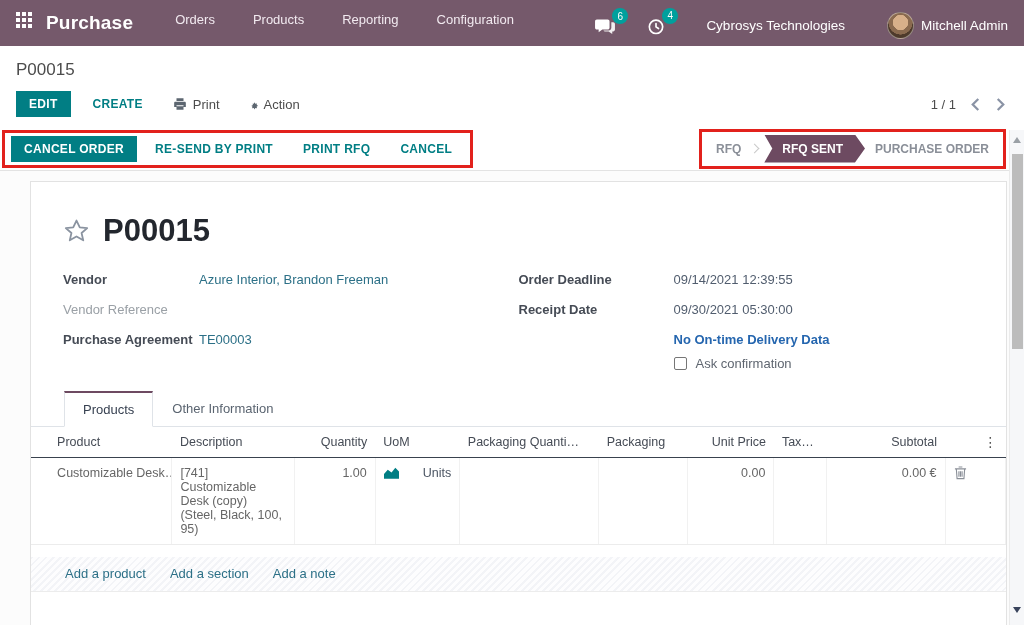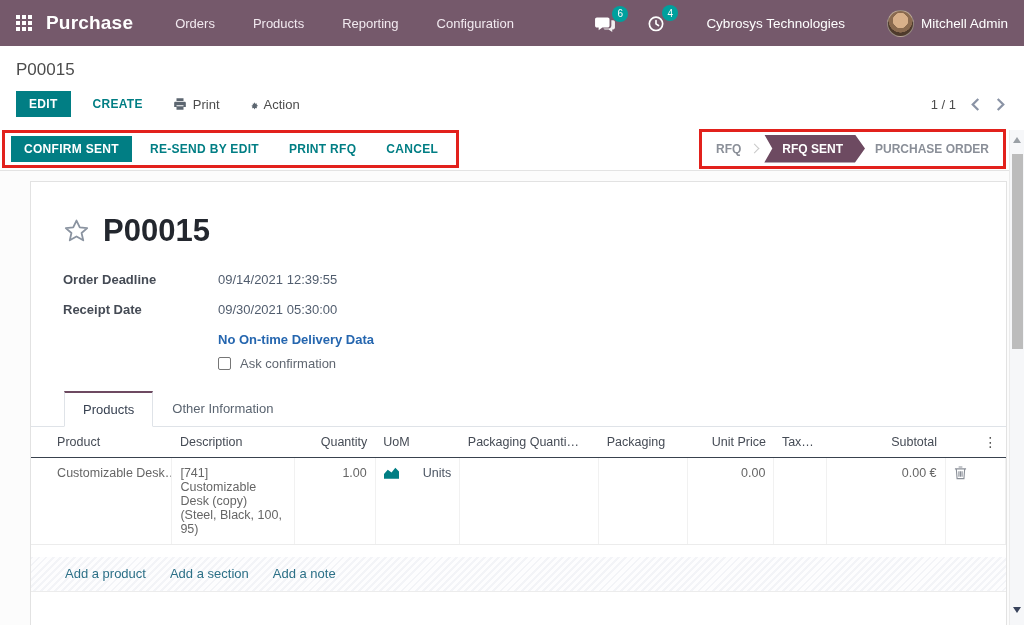--- a/index.html
+++ b/index.html
@@ -1,21 +1,21 @@
 <!DOCTYPE html>
 <html><head>
 <meta charset="utf-8">
 <style>
   html,body{margin:0;padding:0;background:#fff;}
   *{box-sizing:border-box;}
   .screen{position:relative;width:1024px;height:625px;overflow:hidden;background:#fff;
     font-family:"Liberation Sans","DejaVu Sans",sans-serif;color:#454b55;}
 
   
-  .navbar{height:46px;background:#75596B;display:flex;align-items:center;padding:4px 16px;color:#fff;}
+  .navbar{height:46px;background:#75596B;display:flex;align-items:flex-start;padding:12px 16px;color:#fff;}
   .apps-grid{display:grid;grid-template-columns:repeat(3,4px);grid-template-rows:repeat(3,4px);gap:2px;cursor:pointer;}
   .apps-grid i{background:#fff;width:4px;height:4px;display:block;}
   .app-title{font-size:19px;font-weight:700;margin:0 14px 0 14px;letter-spacing:.2px;cursor:pointer;}
   .nav-menus{display:flex;gap:38px;margin-left:28px;}
   .nav-menus span{font-size:13px;color:#f2eaf0;cursor:pointer;}
   .nav-right{margin-left:auto;display:flex;align-items:center;}
   .nav-ico{position:relative;margin-left:30px;cursor:pointer;display:flex;align-items:center;}
   .badge{position:absolute;top:-8px;right:-12px;background:#00A09D;color:#fff;font-size:10px;
     min-width:16px;height:16px;border-radius:8px;display:flex;align-items:center;justify-content:center;padding:0 3px;}
   .nav-company{font-size:13.5px;margin:0 42px 0 40px;cursor:pointer;}
@@ -176,22 +176,22 @@
       <span class="pg-chev">
         <svg width="11" height="13" viewBox="0 0 10 14">
             <path d="M2 1l6 6-6 6" fill="none" stroke="#8a93a5" stroke-width="2.4"></path>
           </svg>
       </span>
     </div>
   </div>
 
   <div class="action-row">
     <div class="red-box">
-      <button class="btn-primary">CONFIRM SENT</button>
-      <button class="btn-link">RE-SEND BY EDIT</button>
+      <button class="btn-primary">CANCEL ORDER</button>
+      <button class="btn-link">RE-SEND BY PRINT</button>
       <button class="btn-link">PRINT RFQ</button>
       <button class="btn-link">CANCEL</button>
     </div>
     <div class="red-box statusbar">
       <span class="stage">RFQ</span>
       <span class="sep-chev"></span>
       <span class="stage active">RFQ SENT</span>
       <span class="stage">PURCHASE ORDER</span>
     </div>
   </div>
@@ -201,20 +201,34 @@
       <div class="title-row">
         <span class="star">
           <svg width="27" height="26" viewBox="0 0 24 23">
             <path d="M12 2.2l2.9 6.1 6.6.6-5 4.4 1.5 6.5L12 16.4l-6 3.4 1.5-6.5-5-4.4 6.6-.6z" fill="none" stroke="#8a93a0" stroke-width="1.6" stroke-linejoin="round"></path>
           </svg>
         </span>
         <h1>P00015</h1>
       </div>
 
       <div class="fields">
+        <div class="fcol">
+          <div class="field">
+            <span class="lbl">Vendor</span>
+            <a class="val">Azure Interior, Brandon Freeman</a>
+          </div>
+          <div class="field">
+            <span class="lbl muted">Vendor Reference</span>
+            <span class="val"></span>
+          </div>
+          <div class="field">
+            <span class="lbl">Purchase Agreement</span>
+            <a class="val">TE00003</a>
+          </div>
+        </div>
         <div class="fcol right">
           <div class="field">
             <span class="lbl">Order Deadline</span>
             <span class="val">09/14/2021 12:39:55</span>
           </div>
           <div class="field">
             <span class="lbl">Receipt Date</span>
             <span class="val">09/30/2021 05:30:00</span>
           </div>
           <div class="note-line">No On-time Delivery Data</div>

